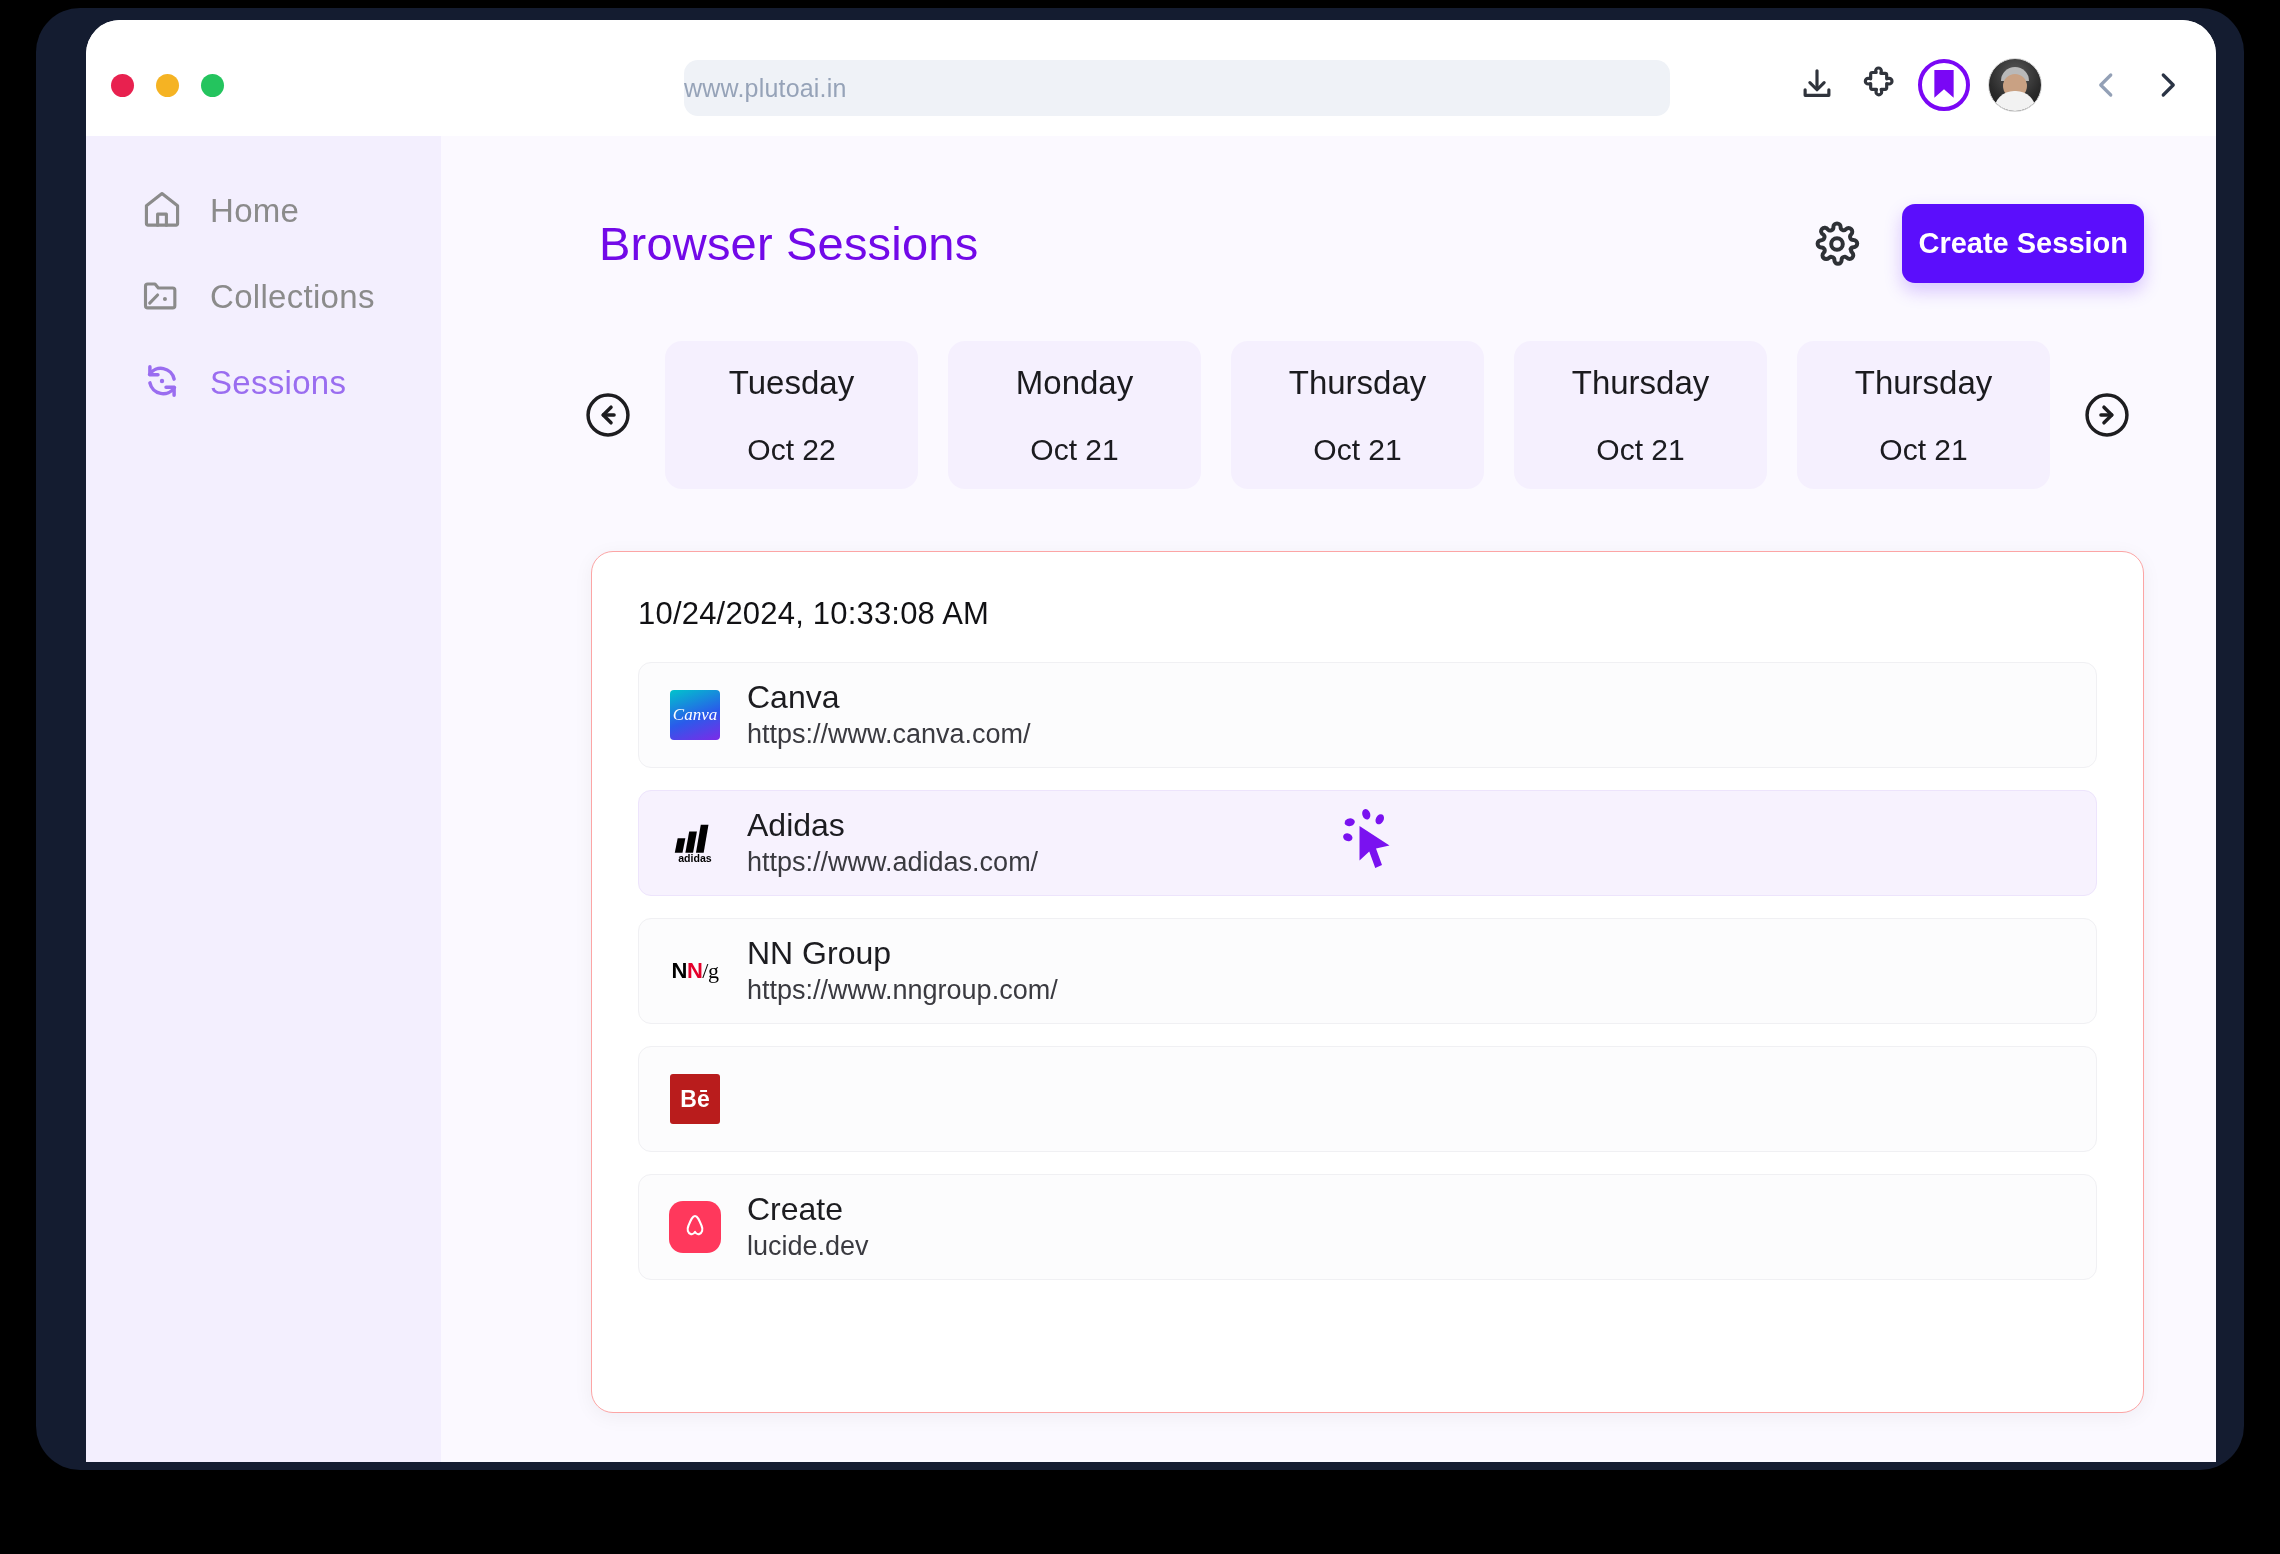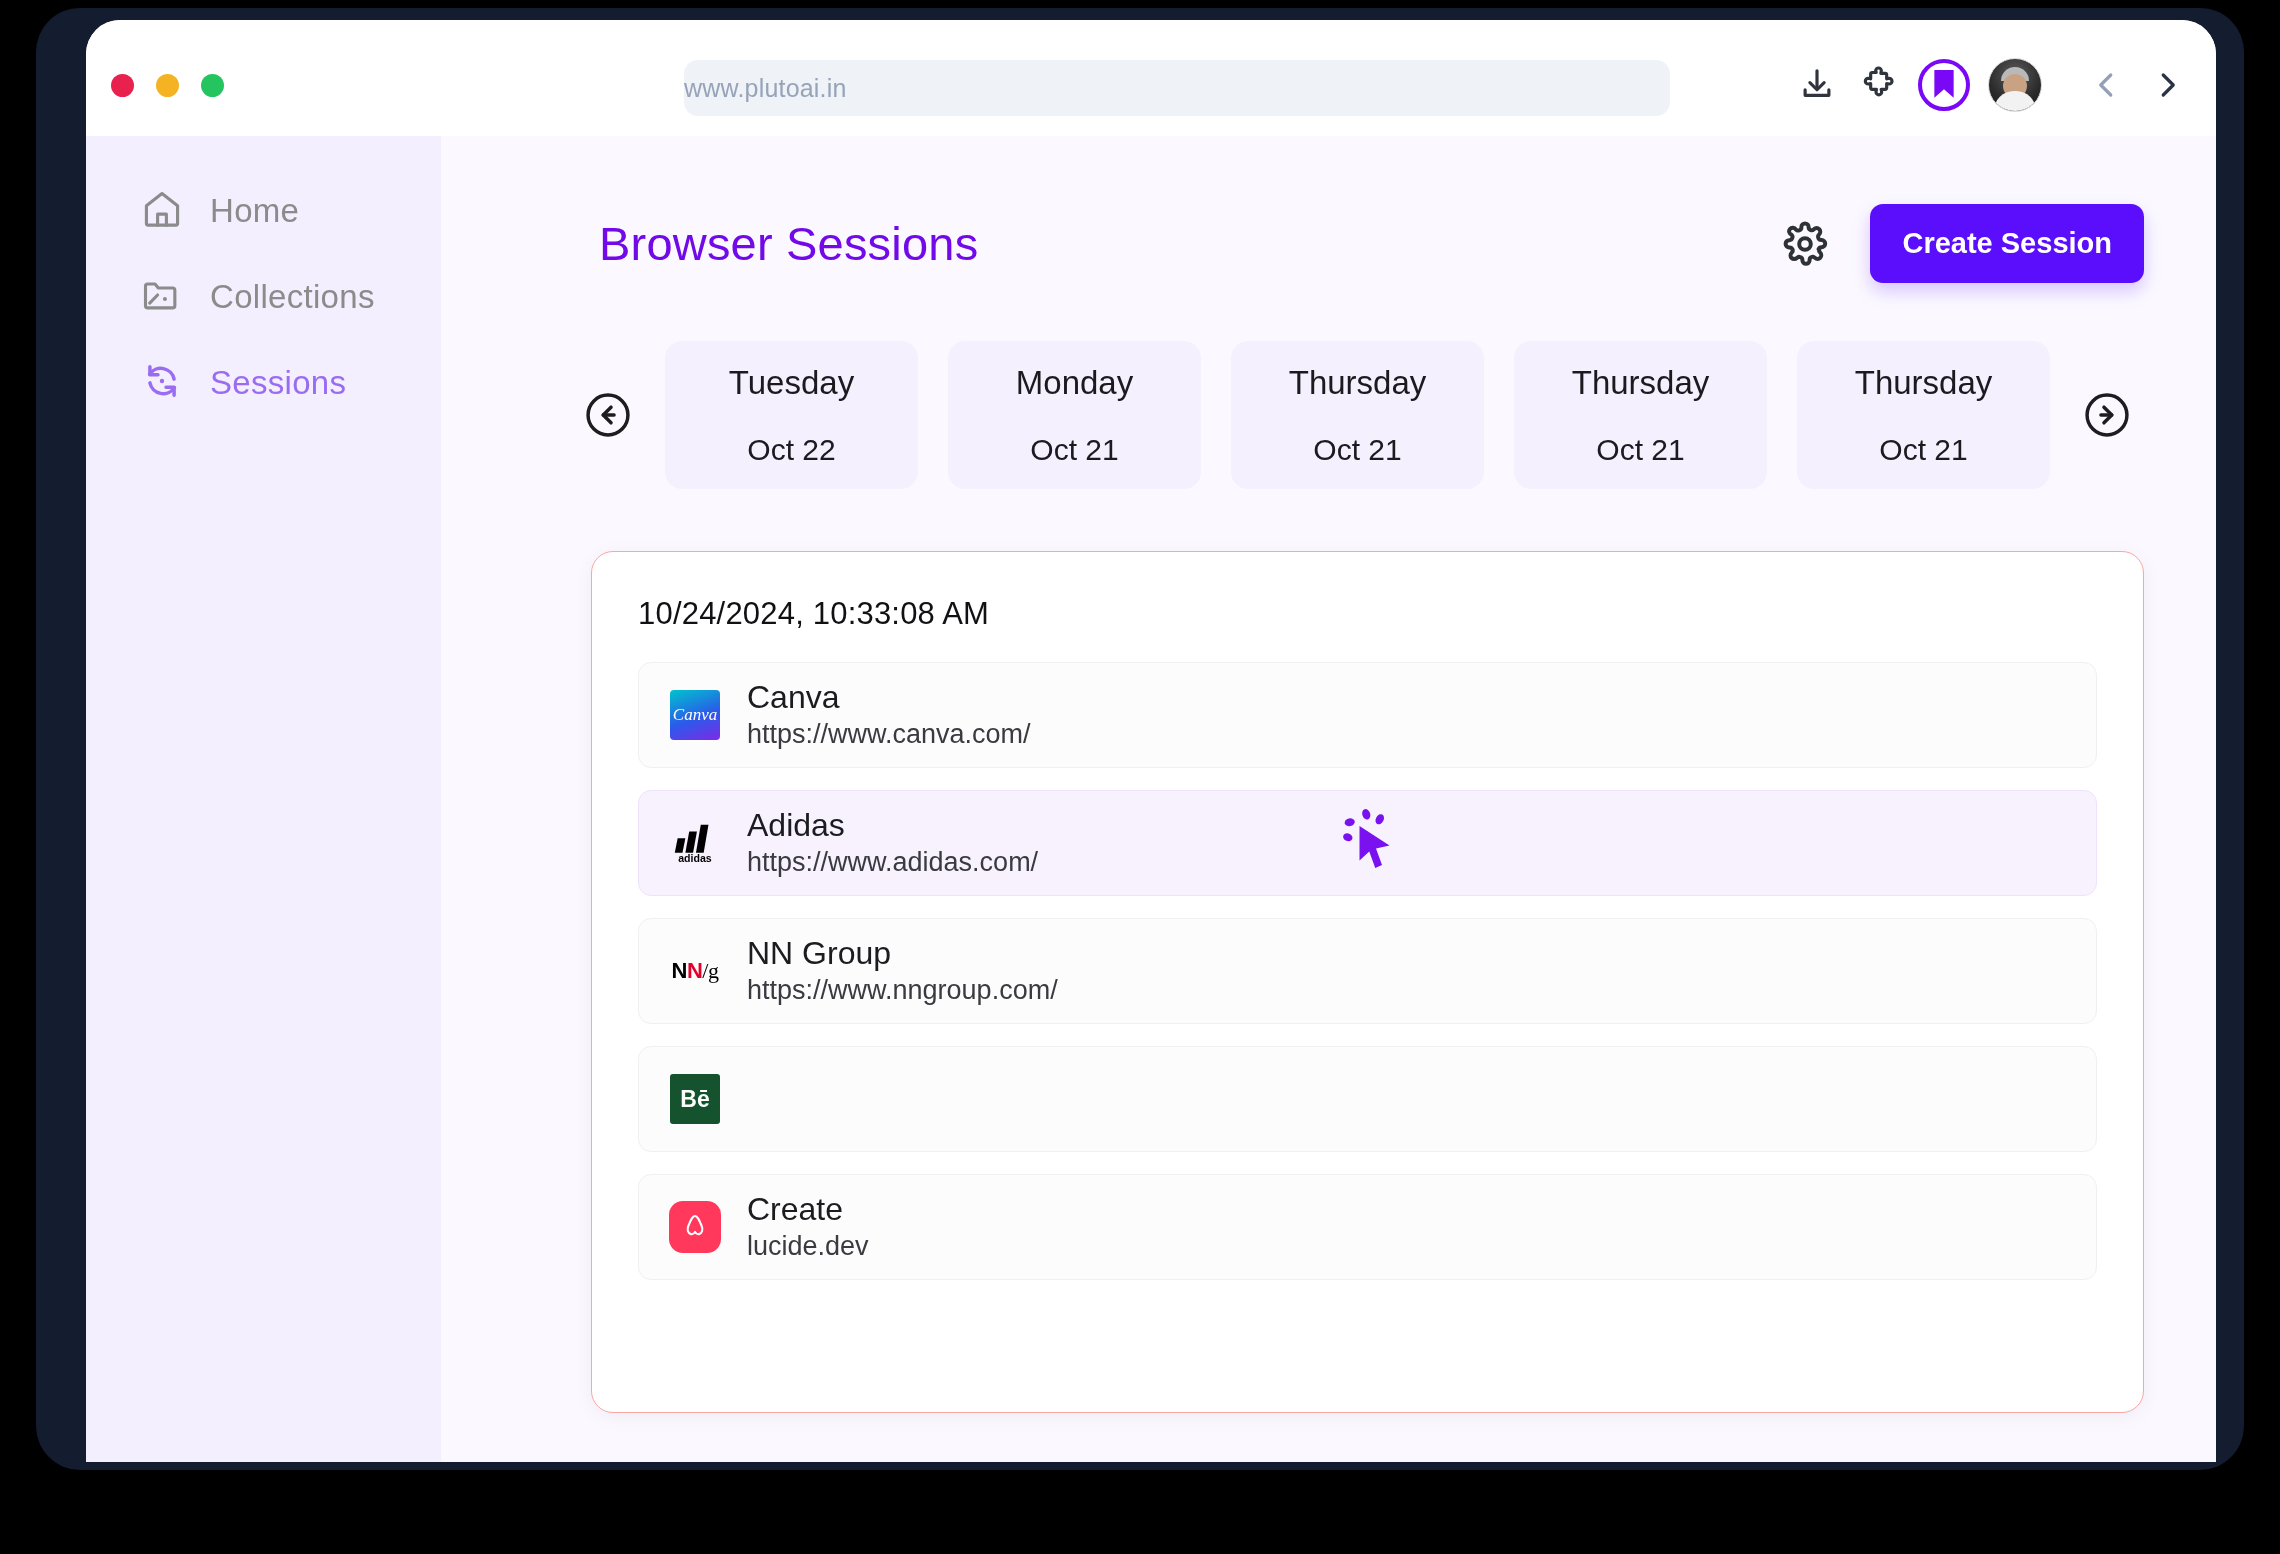--- a/index.html
+++ b/index.html
@@ -131,21 +131,21 @@
     padding: 68px 72px 0 158px;
   }
   #page-title {
     font-size: 47px; font-weight: normal; color: #7209E8; letter-spacing: .2px;
   }
   #header-actions { display: flex; align-items: center; gap: 34px; }
   #create-session-btn {
     background: #5B0EFC; color: #ffffff;
     font-size: 29px; font-weight: bold;
     border: none; border-radius: 13px;
-    padding: 23px 32px;
+    padding: 23px 16px;
     cursor: pointer;
     box-shadow: 0 8px 18px rgba(91,14,252,0.22);
   }
 
   
   #day-strip {
     display: flex; align-items: center;
     padding: 58px 0 0 0;
     margin-left: 140px;
     margin-right: 60px;
@@ -210,21 +210,21 @@
   
   .fav-canva {
     width: 50px; height: 50px; border-radius: 4px;
     background: linear-gradient(160deg, #00C4CC 0%, #2A5BEA 55%, #7D2AE8 100%);
     color: #fff; font-family: "Liberation Serif", serif;
     font-style: italic; font-size: 17px;
     display: flex; align-items: center; justify-content: center;
   }
   .fav-behance {
     width: 50px; height: 50px; border-radius: 3px;
-    background: #14532d; color: #fff;
+    background: #b91c1c; color: #fff;
     font-size: 23px; font-weight: bold;
     display: flex; align-items: center; justify-content: center;
   }
   .fav-lucid {
     width: 52px; height: 52px; border-radius: 14px;
     background: #FF385C;
     display: flex; align-items: center; justify-content: center;
   }
   .fav-nng {
     font-size: 22px; font-weight: bold; color: #000;

